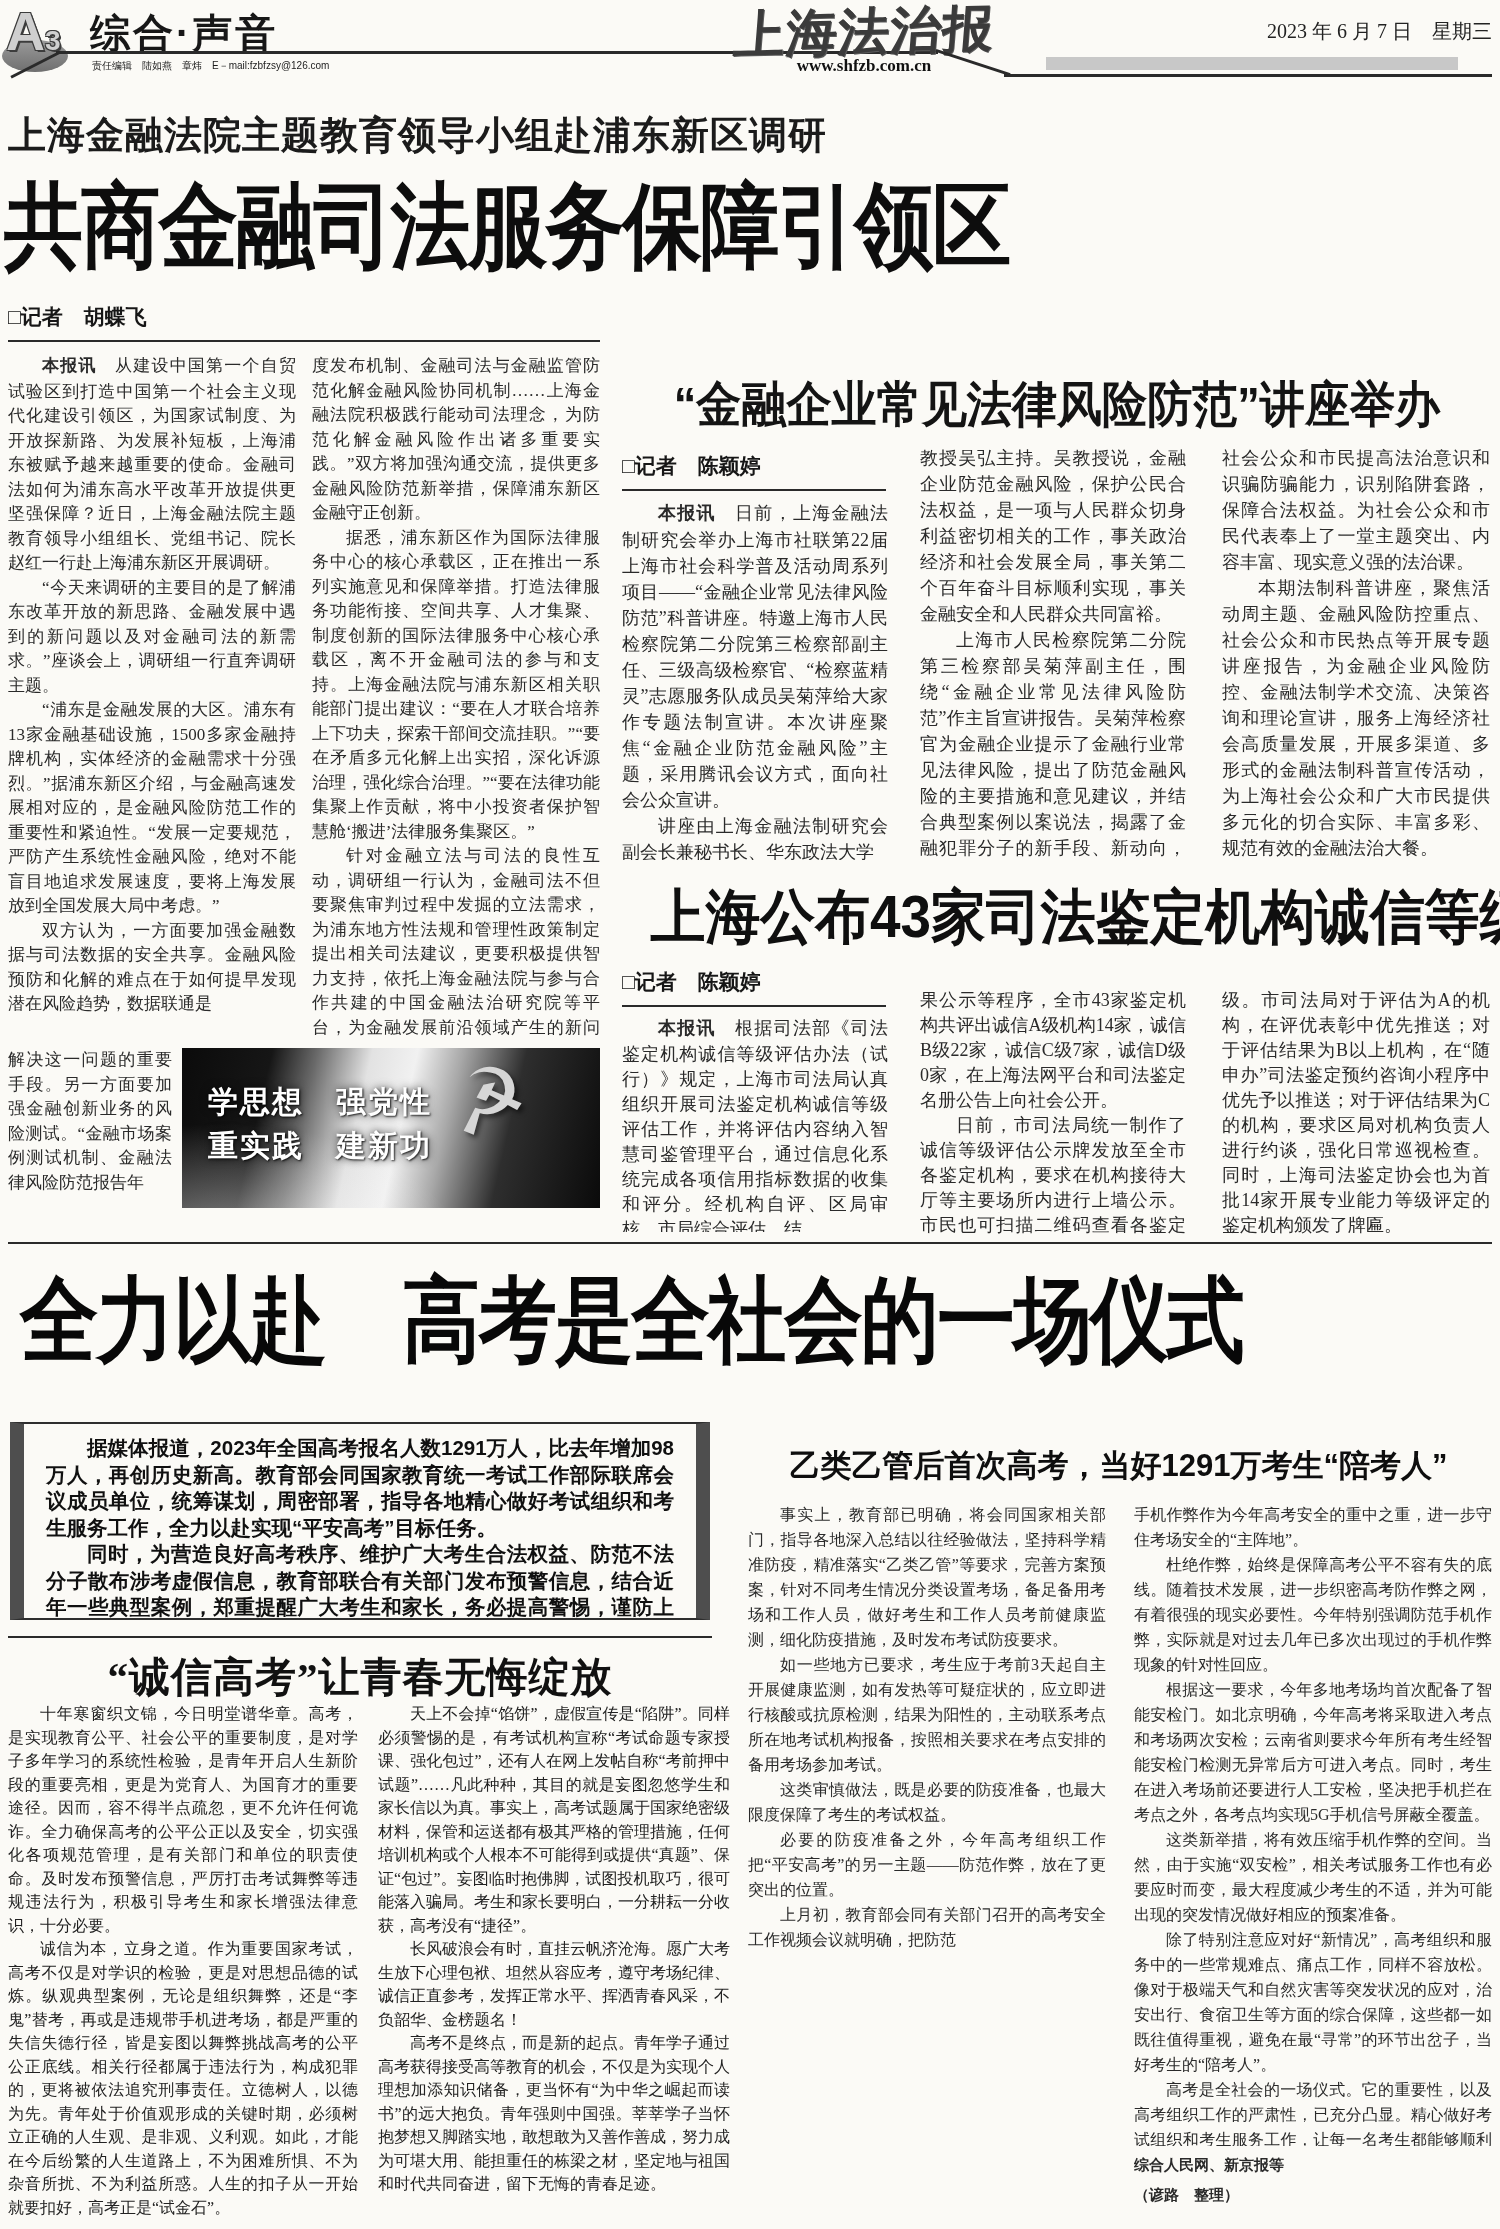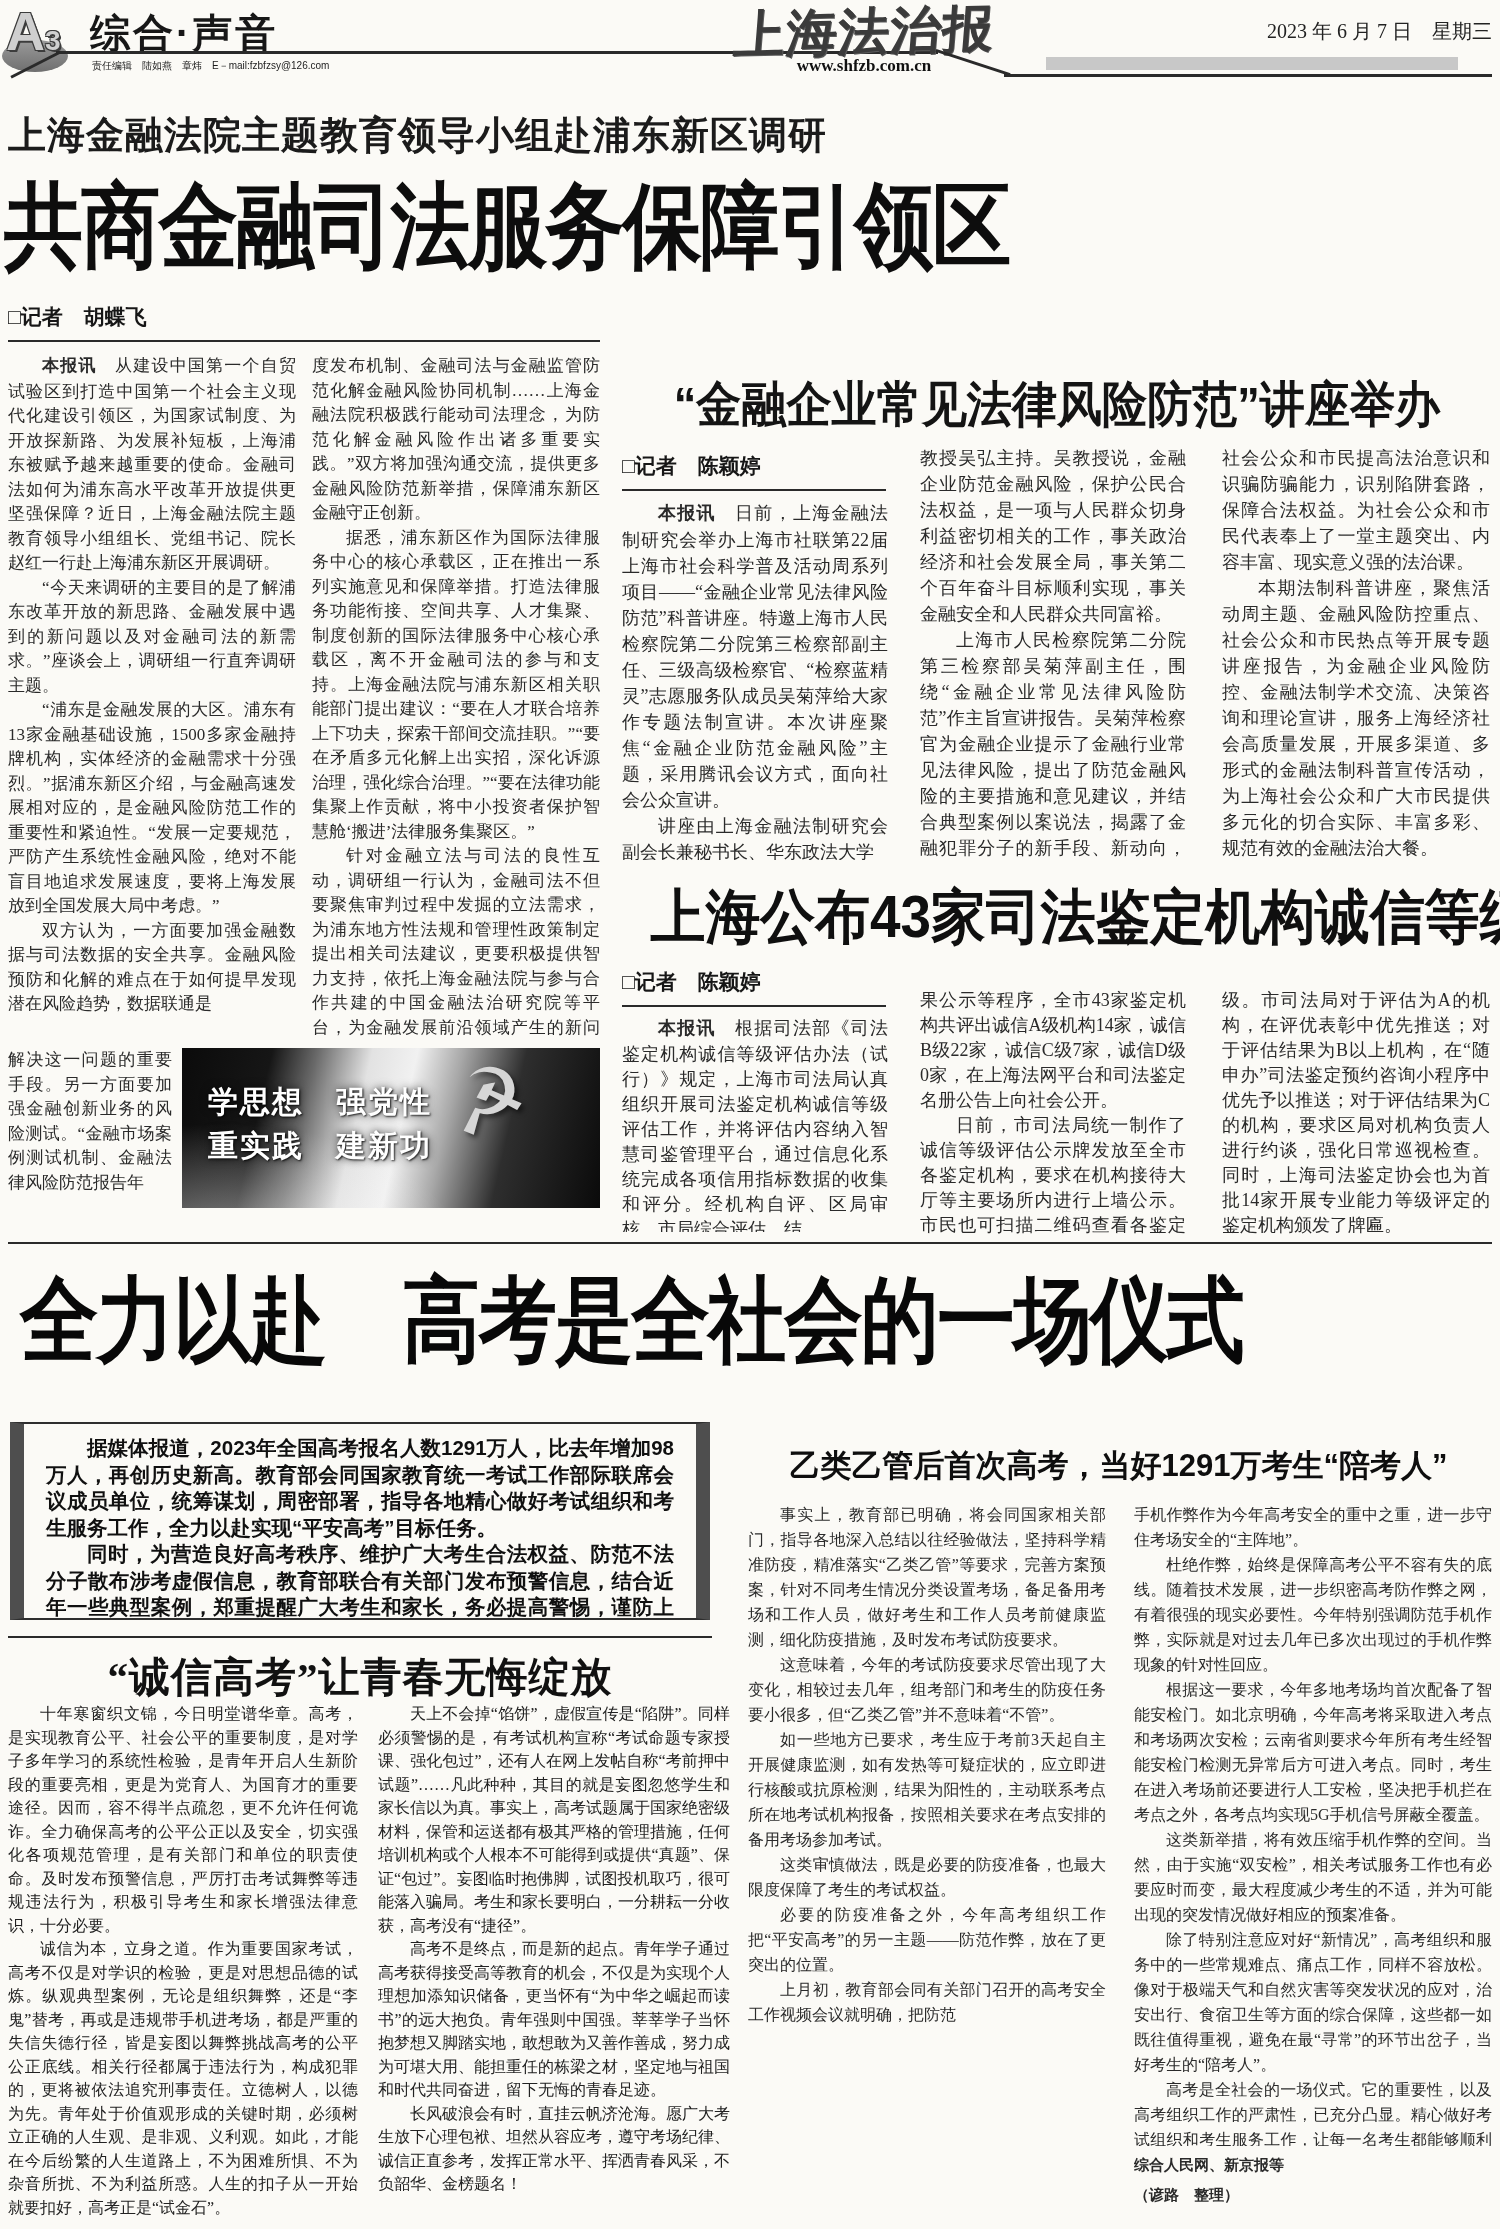--- a/index.html
+++ b/index.html
@@ -179,30 +179,29 @@
     <div class="abs rule left-rule2"></div>
 
     <div>
       <div class="abs kai-headline">“诚信高考”让青春无悔绽放</div>
       <div class="abs col kai-col" style="left:8px; top:1702px; width:350px; height:527px;">
           <p>十年寒窗织文锦，今日明堂谱华章。高考，是实现教育公平、社会公平的重要制度，是对学子多年学习的系统性检验，是青年开启人生新阶段的重要亮相，更是为党育人、为国育才的重要途径。因而，容不得半点疏忽，更不允许任何诡诈。全力确保高考的公平公正以及安全，切实强化各项规范管理，是有关部门和单位的职责使命。及时发布预警信息，严厉打击考试舞弊等违规违法行为，积极引导考生和家长增强法律意识，十分必要。</p>
           <p>诚信为本，立身之道。作为重要国家考试，高考不仅是对学识的检验，更是对思想品德的试炼。纵观典型案例，无论是组织舞弊，还是“李鬼”替考，再或是违规带手机进考场，都是严重的失信失德行径，皆是妄图以舞弊挑战高考的公平公正底线。相关行径都属于违法行为，构成犯罪的，更将被依法追究刑事责任。立德树人，以德为先。青年处于价值观形成的关键时期，必须树立正确的人生观、是非观、义利观。如此，才能在今后纷繁的人生道路上，不为困难所惧、不为杂音所扰、不为利益所惑。人生的扣子从一开始就要扣好，高考正是“试金石”。</p>
         </div>
       <div class="abs col kai-col" style="left:378px; top:1702px; width:352px; height:527px;">
           <p>天上不会掉“馅饼”，虚假宣传是“陷阱”。同样必须警惕的是，有考试机构宣称“考试命题专家授课、强化包过”，还有人在网上发帖自称“考前押中试题”……凡此种种，其目的就是妄图忽悠学生和家长信以为真。事实上，高考试题属于国家绝密级材料，保管和运送都有极其严格的管理措施，任何培训机构或个人根本不可能得到或提供“真题”、保证“包过”。妄图临时抱佛脚，试图投机取巧，很可能落入骗局。考生和家长要明白，一分耕耘一分收获，高考没有“捷径”。</p>
+          <p>长风破浪会有时，直挂云帆济沧海。愿广大考生放下心理包袱、坦然从容应考，遵守考场纪律、诚信正直参考，发挥正常水平、挥洒青春风采，不负韶华、金榜题名！</p>
           <p>高考不是终点，而是新的起点。青年学子通过高考获得接受高等教育的机会，不仅是为实现个人理想加添知识储备，更当怀有“为中华之崛起而读书”的远大抱负。青年强则中国强。莘莘学子当怀抱梦想又脚踏实地，敢想敢为又善作善成，努力成为可堪大用、能担重任的栋梁之材，坚定地与祖国和时代共同奋进，留下无悔的青春足迹。</p>
-          <p>长风破浪会有时，直挂云帆济沧海。愿广大考生放下心理包袱、坦然从容应考，遵守考场纪律、诚信正直参考，发挥正常水平、挥洒青春风采，不负韶华、金榜题名！</p>
         </div>
     </div>
 
     <div>
       <div class="abs subhead-right">乙类乙管后首次高考，当好1291万考生“陪考人”</div>
       <div class="abs col right-col" style="left:748px; top:1502px; width:358px; height:727px;">
           <p>事实上，教育部已明确，将会同国家相关部门，指导各地深入总结以往经验做法，坚持科学精准防疫，精准落实“乙类乙管”等要求，完善方案预案，针对不同考生情况分类设置考场，备足备用考场和工作人员，做好考生和工作人员考前健康监测，细化防疫措施，及时发布考试防疫要求。</p>
-          <p>这意味着，今年的考试防疫要求尽管出现了大变化，相较过去几年，组考部门和考生的防疫任务要小很多，但“乙类乙管”并不意味着“不管”。</p>
           <p>如一些地方已要求，考生应于考前3天起自主开展健康监测，如有发热等可疑症状的，应立即进行核酸或抗原检测，结果为阳性的，主动联系考点所在地考试机构报备，按照相关要求在考点安排的备用考场参加考试。</p>
           <p>这类审慎做法，既是必要的防疫准备，也最大限度保障了考生的考试权益。</p>
           <p>必要的防疫准备之外，今年高考组织工作把“平安高考”的另一主题——防范作弊，放在了更突出的位置。</p>
           <p>上月初，教育部会同有关部门召开的高考安全工作视频会议就明确，把防范</p>
         </div>
       <div class="abs col right-col" style="left:1134px; top:1502px; width:358px; height:644px;">
           <p class="cont">手机作弊作为今年高考安全的重中之重，进一步守住考场安全的“主阵地”。</p>
           <p>杜绝作弊，始终是保障高考公平不容有失的底线。随着技术发展，进一步织密高考防作弊之网，有着很强的现实必要性。今年特别强调防范手机作弊，实际就是对过去几年已多次出现过的手机作弊现象的针对性回应。</p>
           <p>根据这一要求，今年多地考场均首次配备了智能安检门。如北京明确，今年高考将采取进入考点和考场两次安检；云南省则要求今年所有考生经智能安检门检测无异常后方可进入考点。同时，考生在进入考场前还要进行人工安检，坚决把手机拦在考点之外，各考点均实现5G手机信号屏蔽全覆盖。</p>
           <p>这类新举措，将有效压缩手机作弊的空间。当然，由于实施“双安检”，相关考试服务工作也有必要应时而变，最大程度减少考生的不适，并为可能出现的突发情况做好相应的预案准备。</p>

